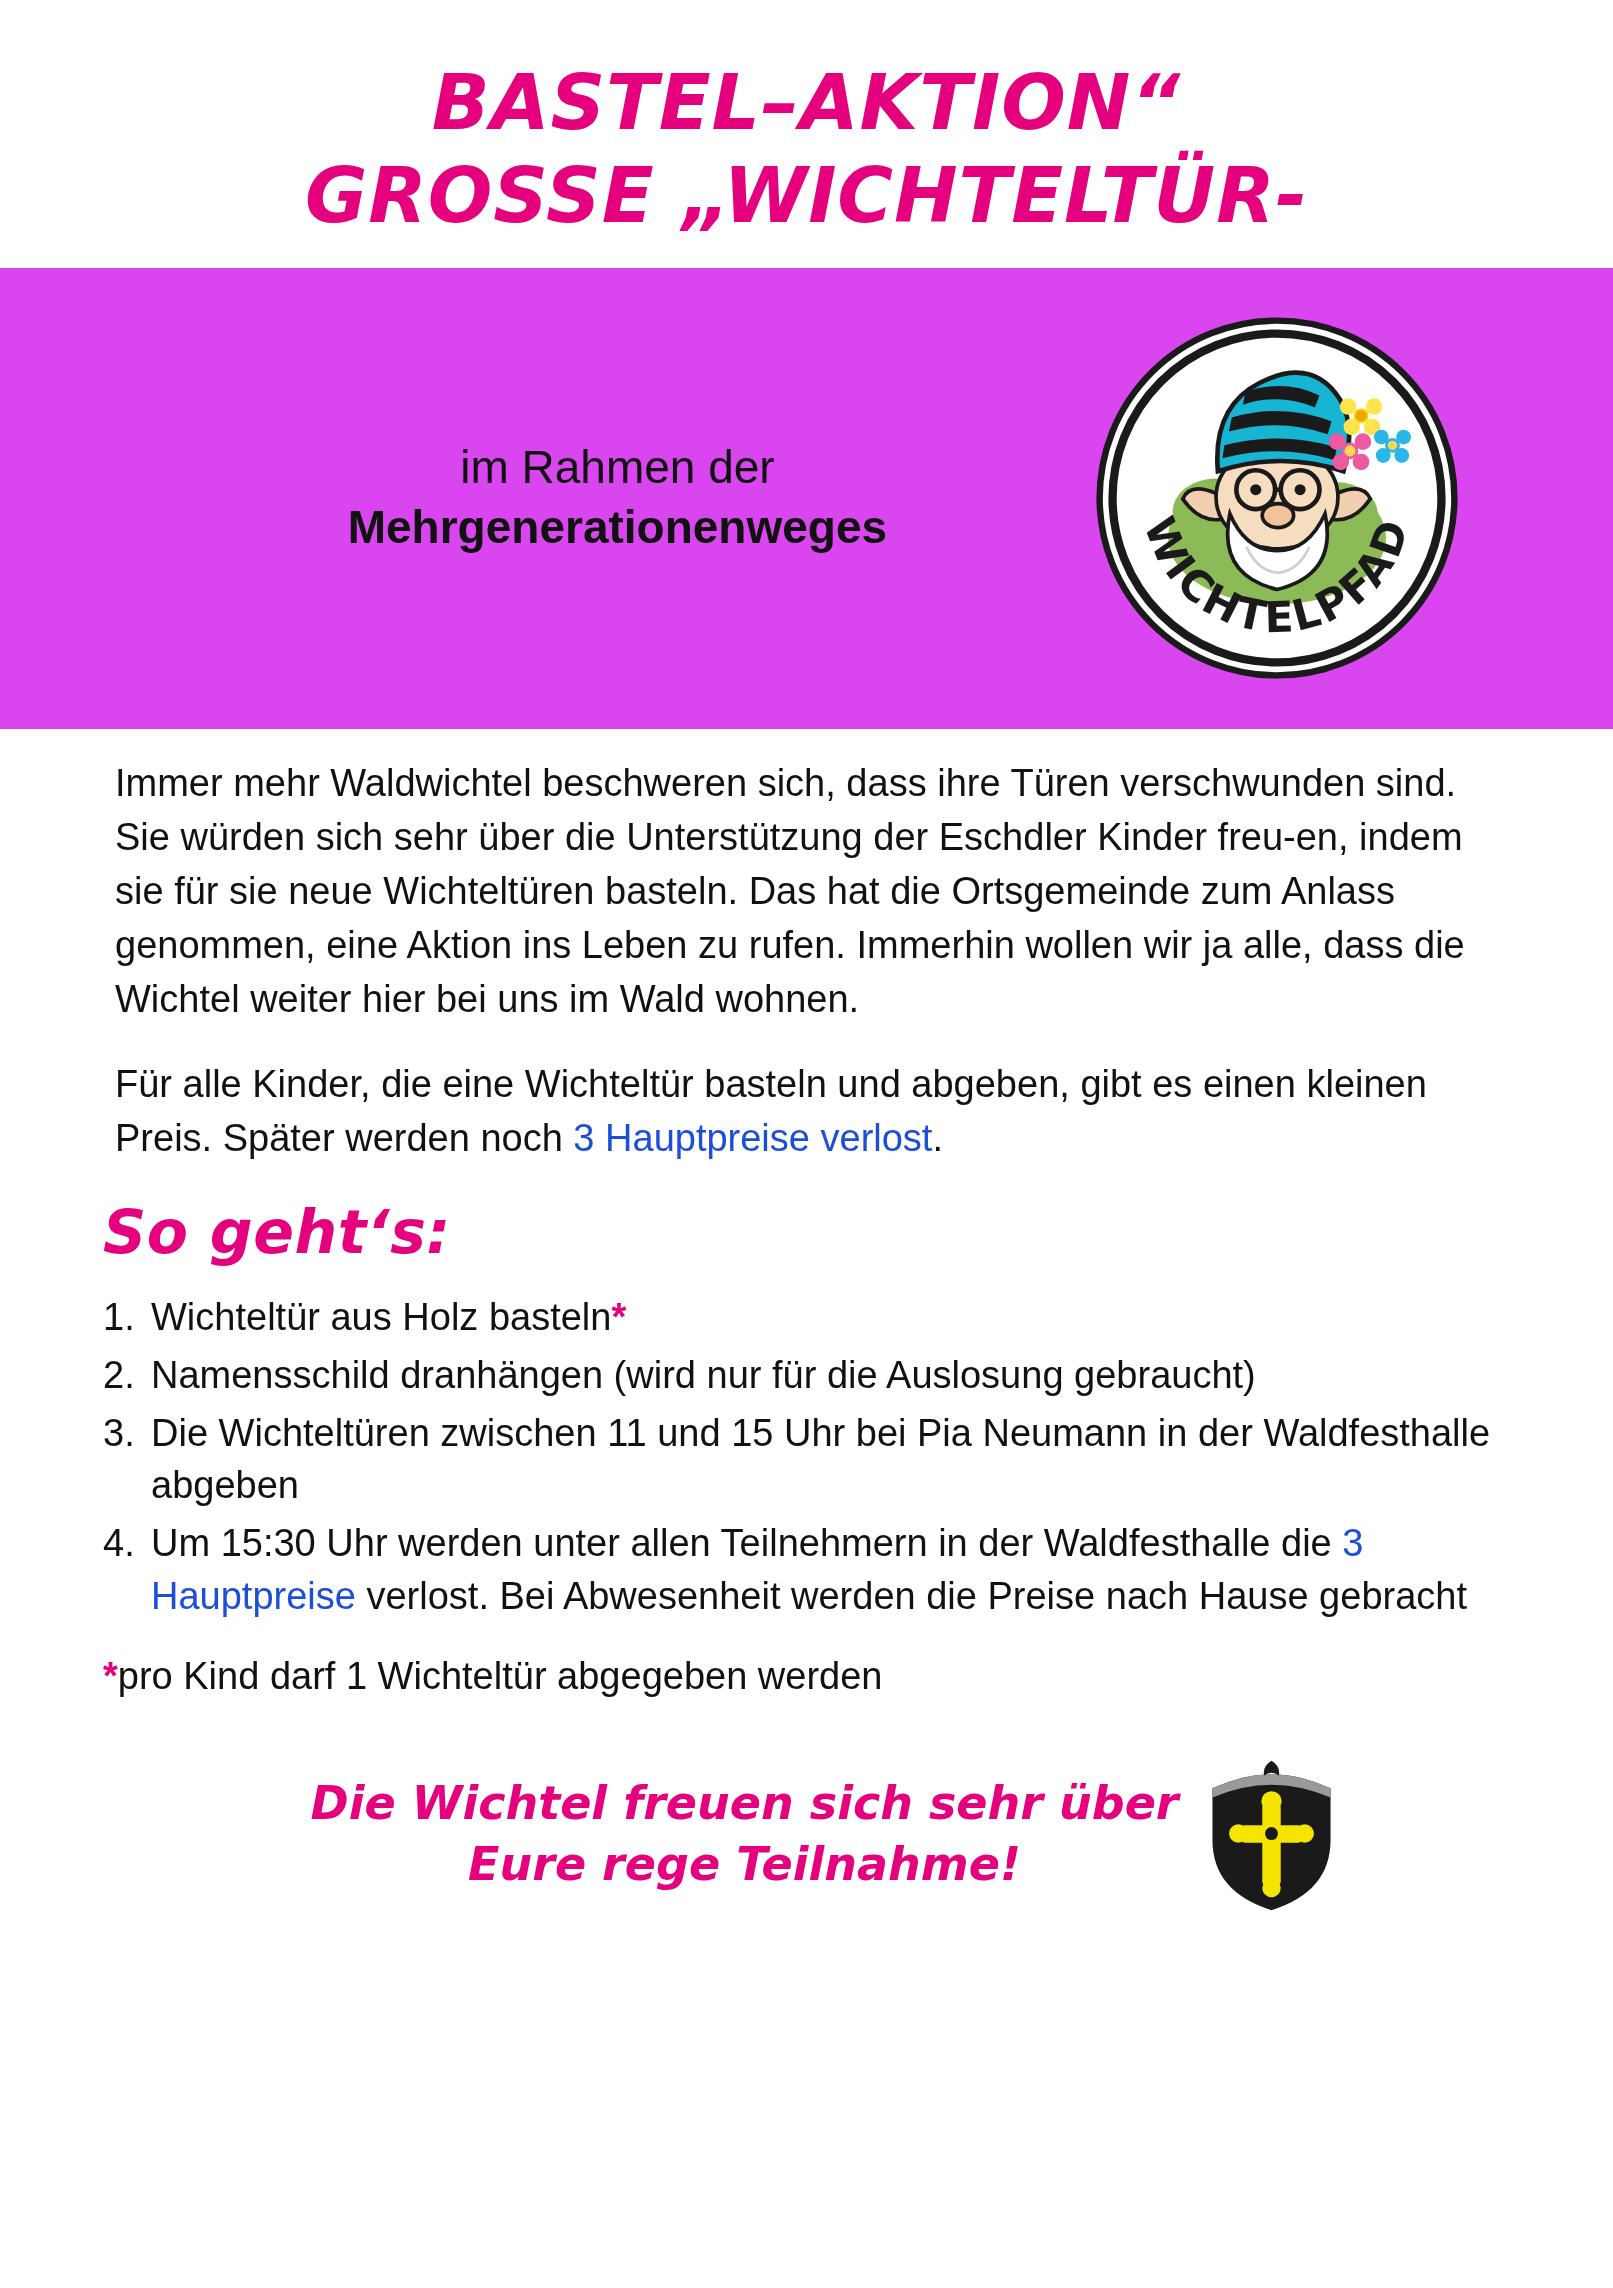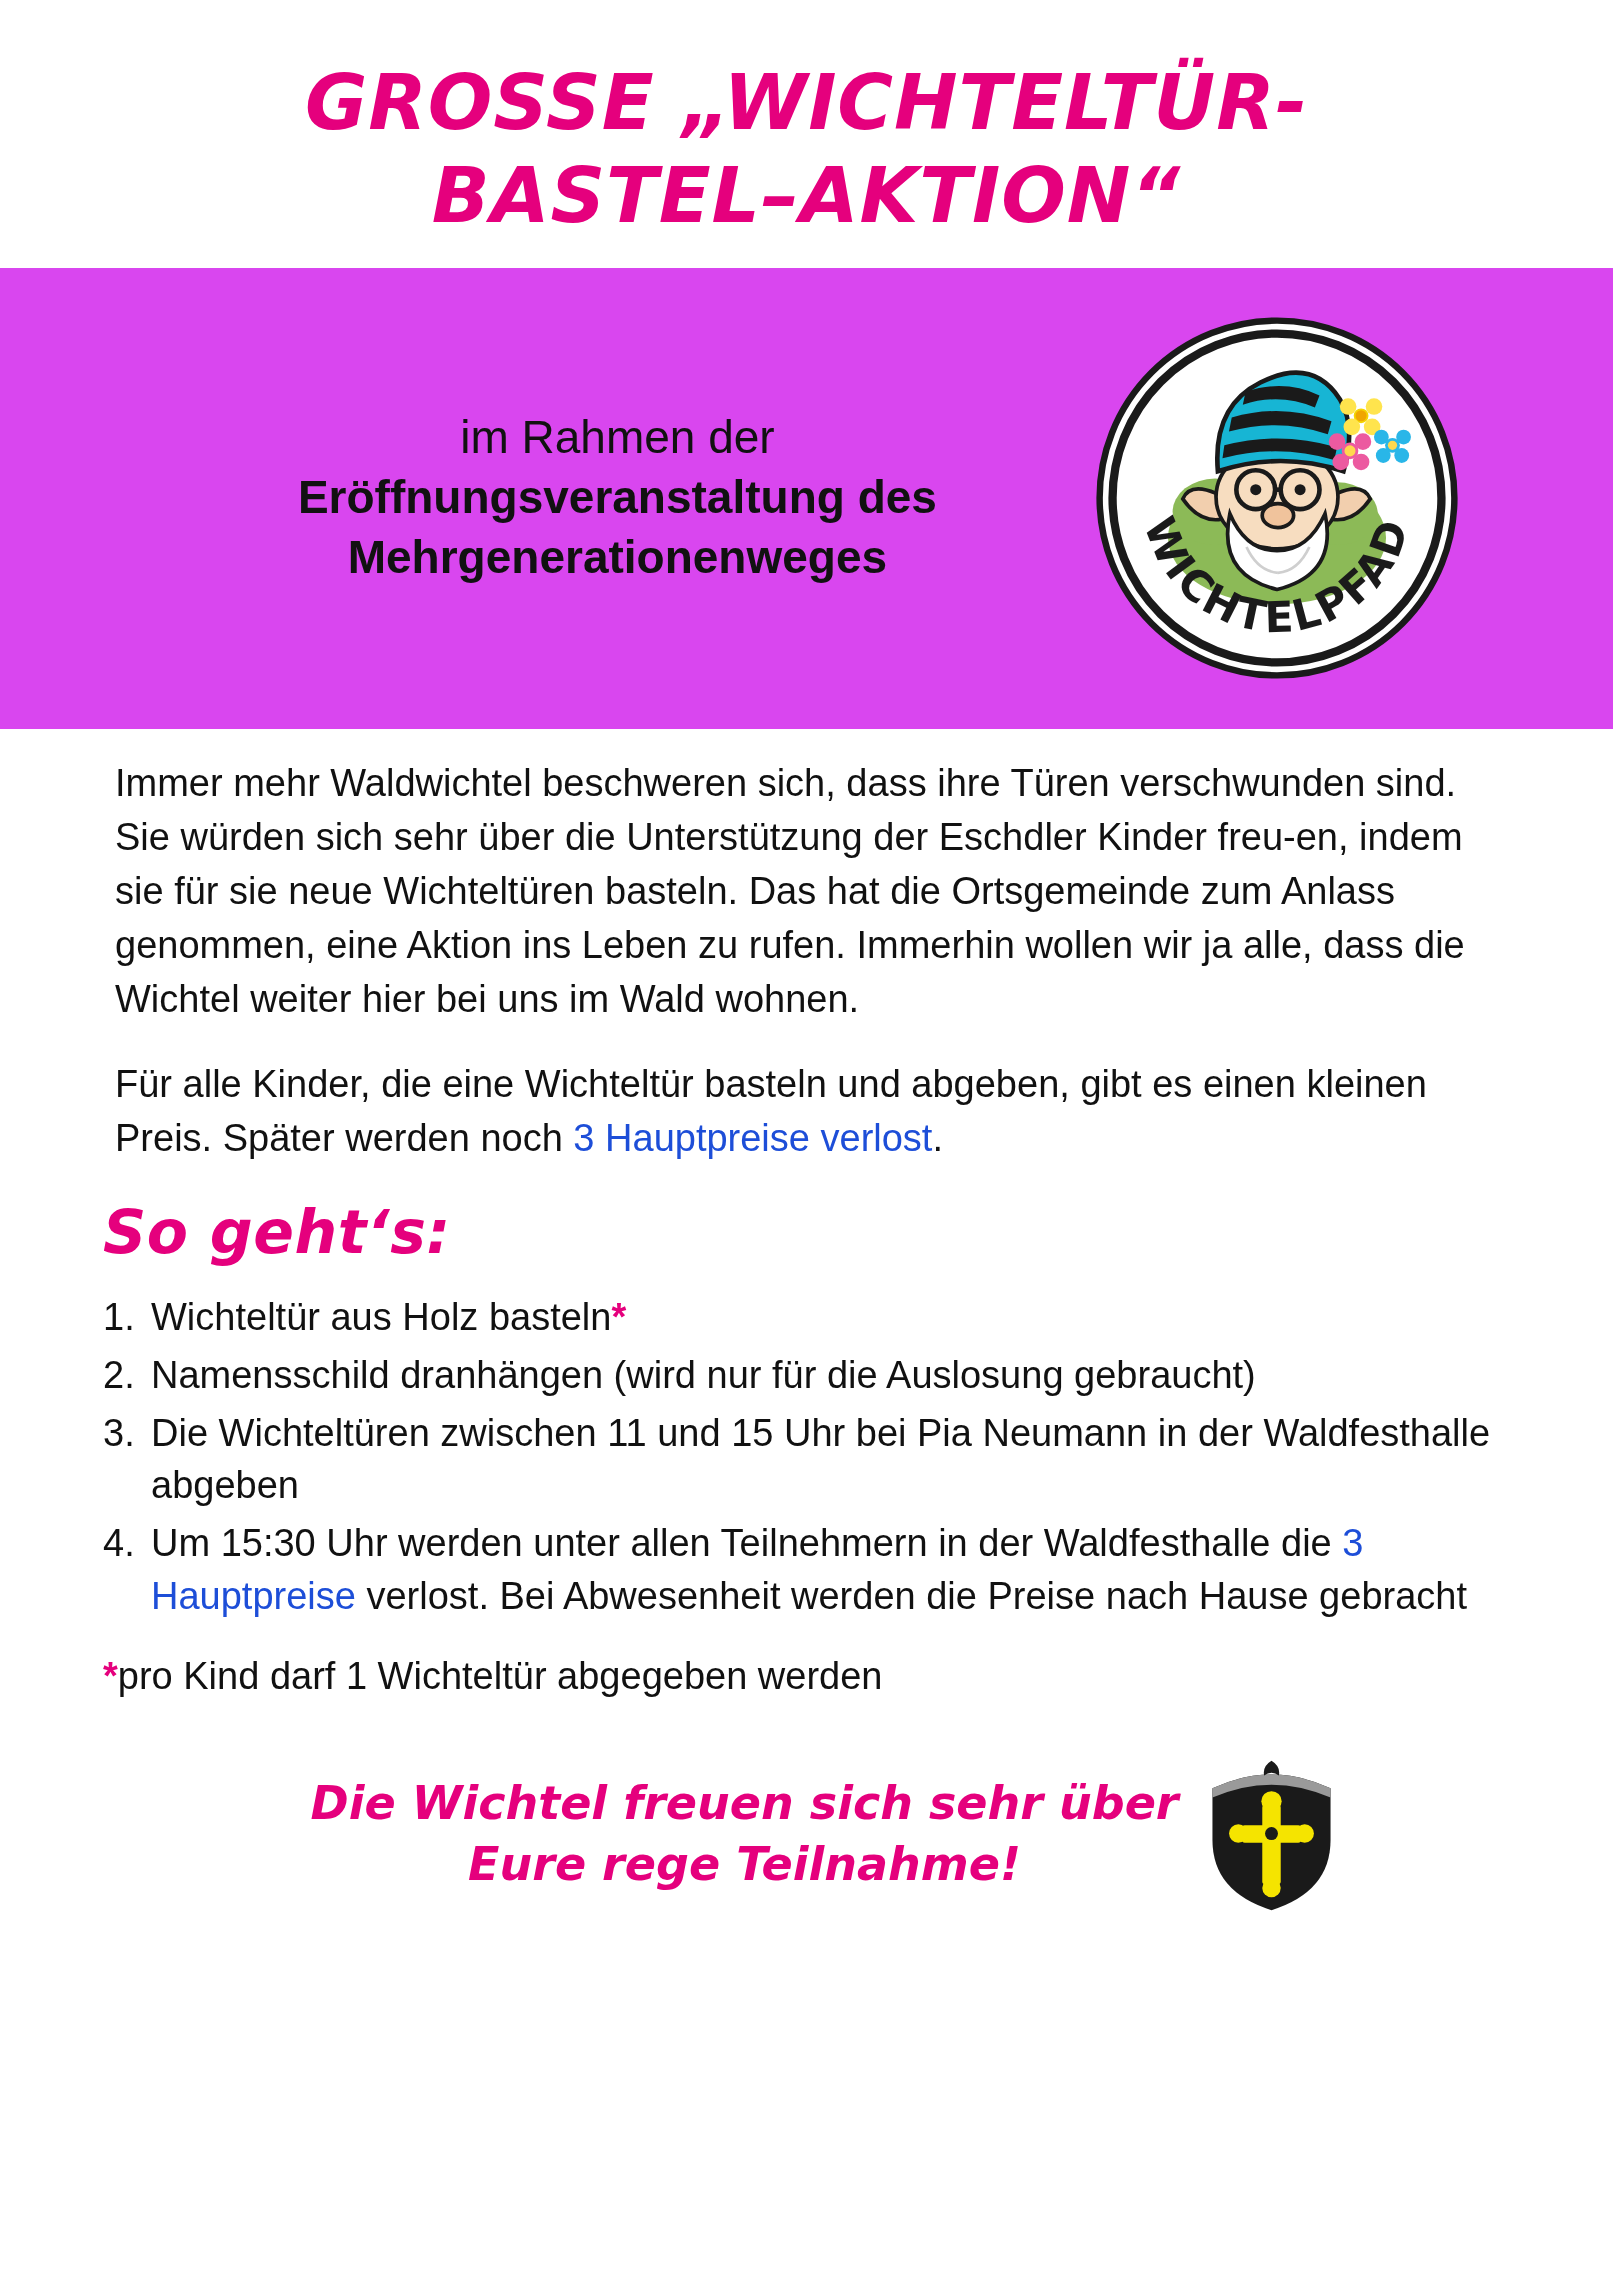--- a/index.html
+++ b/index.html
@@ -149,28 +149,27 @@
     flex: 0 0 137px;
     width: 137px;
     height: 155px;
     position: relative;
   }
 </style>
 </head>
 <body>
 
 <div class="title-block">
+  <div class="title-line">BASTEL–AKTION“</div>
   <div class="title-line">GROSSE „WICHTELTÜR-</div>
-  <div class="title-line">BASTEL–AKTION“</div>
 </div>
 
 <div class="green-band">
   <div class="band-text">
     <span class="band-line">im Rahmen der</span>
-    <span class="band-line bold">Eröffnungsveranstaltung des</span>
     <span class="band-line bold">Mehrgenerationenweges</span>
   </div>
 
   <div class="logo-wrap">
     <div class="logo">
       <svg viewBox="0 0 394 394" width="364" height="364">
         <defs>
           <path id="arcpath" d="M 52 197 A 145 145 0 1 0 342 197" fill="none"></path>
         </defs>
         <circle cx="197" cy="197" r="192" fill="#ffffff" stroke="#1a1a1a" stroke-width="7"></circle>

